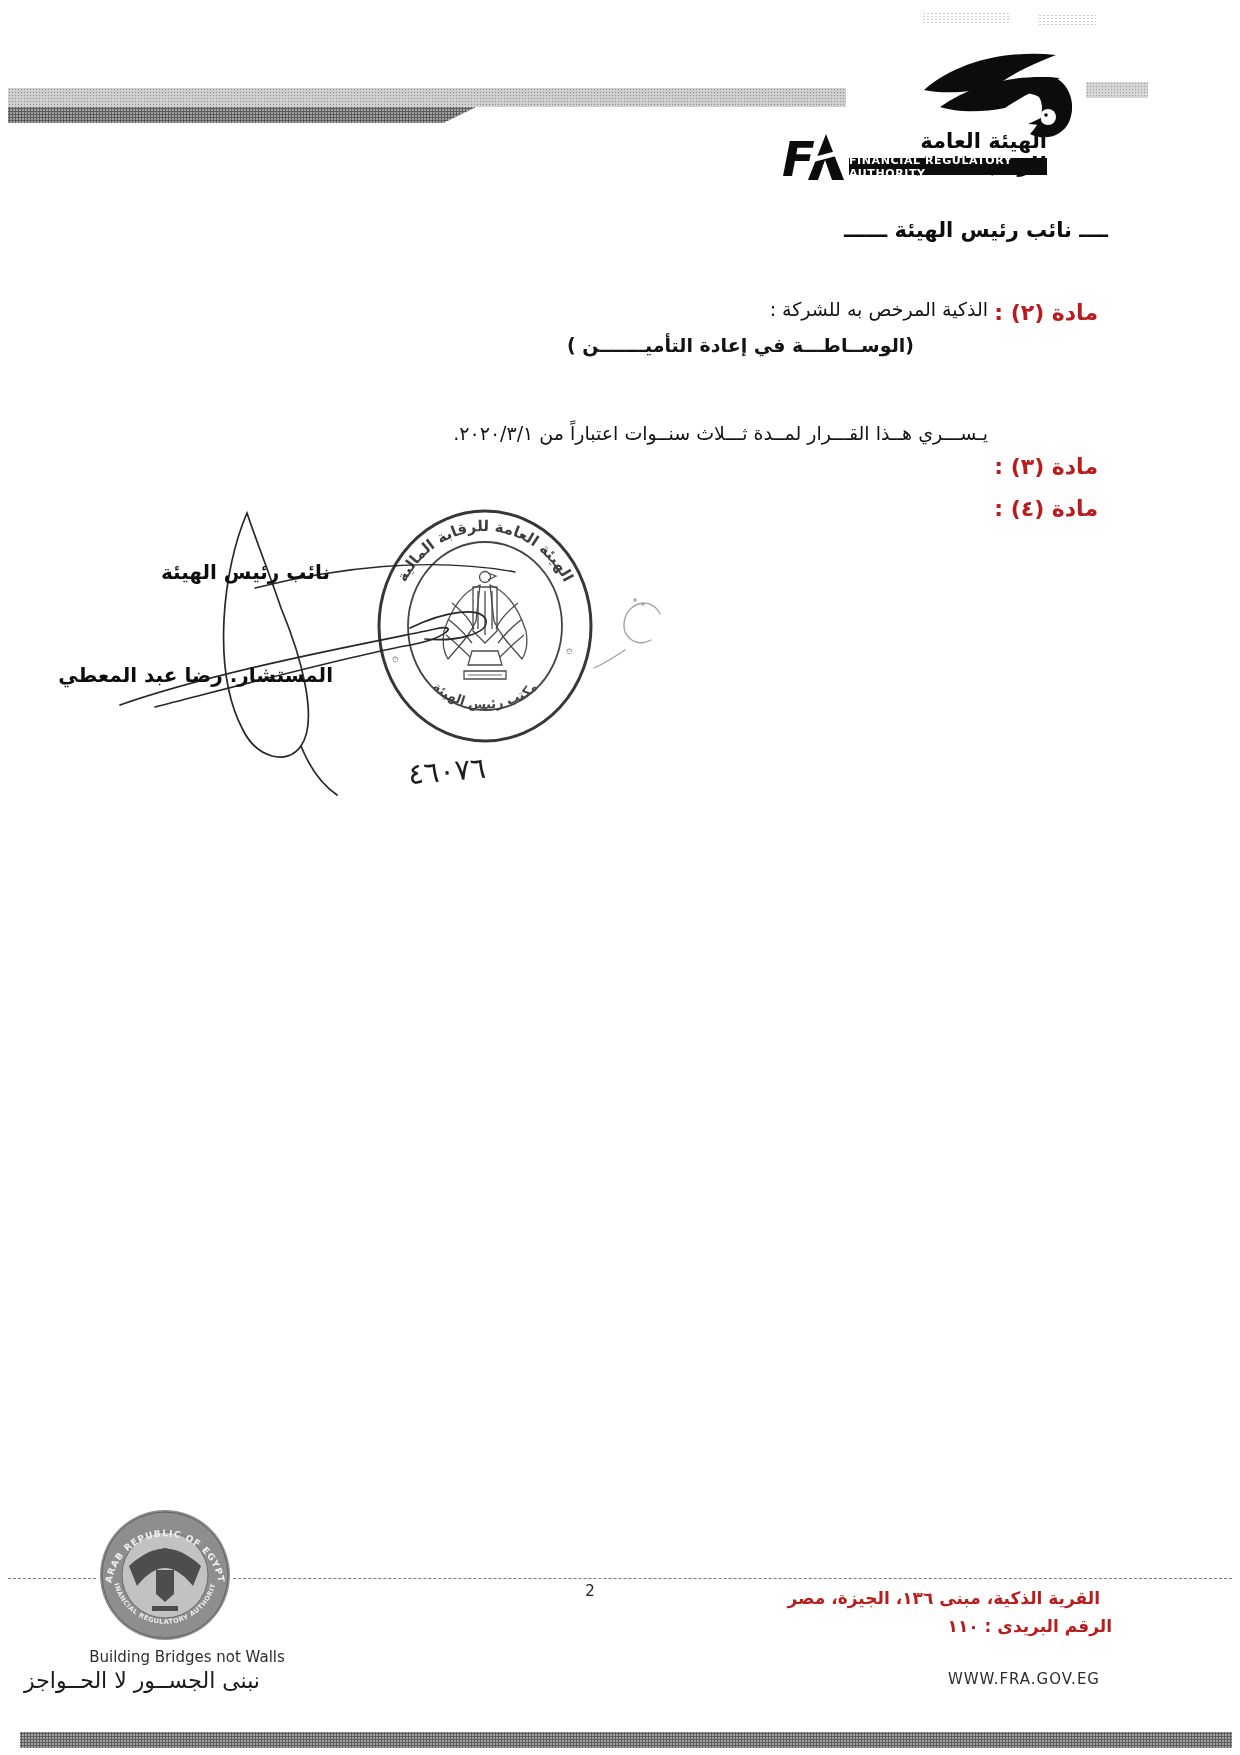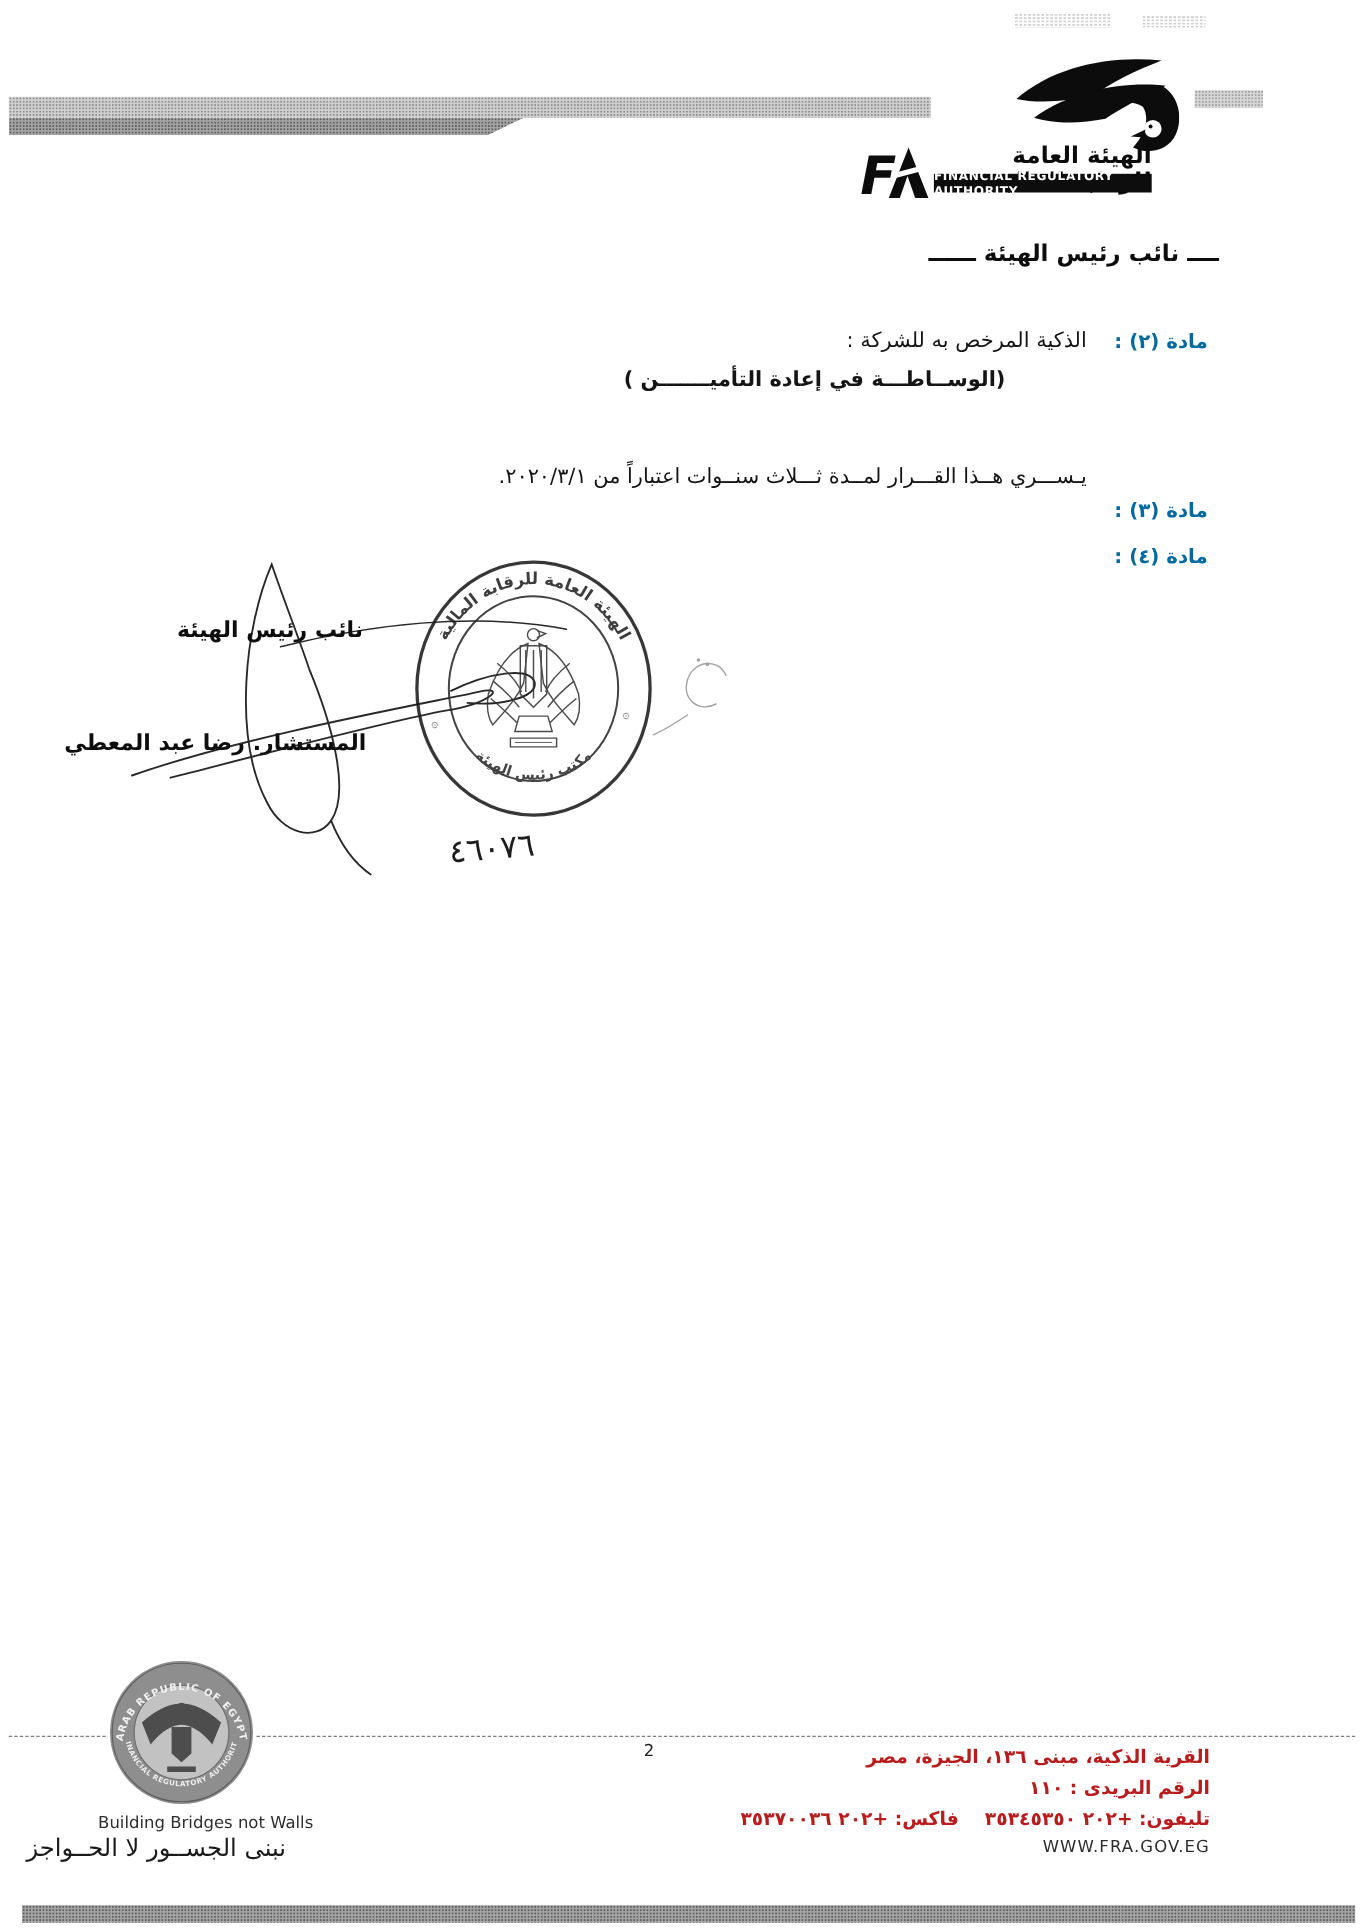--- a/index.html
+++ b/index.html
@@ -14,21 +14,21 @@
   .halftone-dark{background-color:#a3a3a3;background-image:radial-gradient(#5c5c5c 1px,transparent 1.1px);background-size:3px 3px;}
   .speck{background-image:radial-gradient(#9a9a9a 1px,transparent 1.2px);background-size:4px 3px;opacity:.5;}
   .band2{clip-path:polygon(0 0,100% 0,93% 100%,0 100%);}
   
   .brand-ar{font-weight:bold;font-size:21px;letter-spacing:0;color:#0b0b0b;text-align:right;}
   .brand-en-bar{background:#0d0d0d;color:#fff;font-weight:bold;font-size:11px;letter-spacing:.6px;
     display:flex;align-items:center;justify-content:center;}
   
   .doc-title{font-weight:bold;font-size:21px;color:#0d0d0d;white-space:nowrap;margin-left:40px;}
   .dash{font-weight:bold;}
-  .art-label{font-weight:bold;font-size:18px;color:#0369a1;white-space:nowrap;}
+  .art-label{font-weight:bold;font-size:22px;color:#b91c1c;white-space:nowrap;}
   .art-body{font-size:19px;color:#141414;white-space:nowrap;}
   .sig-label{font-weight:bold;font-size:20px;color:#0d0d0d;white-space:nowrap;}
   .stamp-num{font-size:29px;color:#1d1d1d;transform:rotate(-5deg);letter-spacing:6px;}
   
   .foot-line{border-top:1.5px dashed #4f4f4f;opacity:.75;}
   .page-num{font-size:15px;color:#222;text-align:center;}
   .slogan-en{font-size:15px;color:#2e2e2e;text-align:center;white-space:nowrap;margin-left:32px;}
   .slogan-ar{font-weight:normal;font-size:22px;color:#1a1a1a;text-align:center;white-space:nowrap;}
   .addr{font-weight:bold;font-size:17px;color:#b91c1c;text-align:right;white-space:nowrap;line-height:28px;}
   .website{font-size:15px;color:#2d2d2d;letter-spacing:1px;text-align:right;}
@@ -157,19 +157,18 @@
       <circle cx="69" cy="46" r="4"></circle>
       <path d="M33,60 C48,46 62,42 69,43 C76,42 90,46 105,60 L97,80 C86,66 76,62 69,62 C62,62 52,66 41,80 Z"></path>
       <path d="M60,64 L78,64 L78,88 L69,96 L60,88 Z"></path>
       <path d="M56,100 L82,100 L82,105 L56,105 Z"></path>
     </g>
   </svg>
   <div class="abs slogan-en" style="left:55px;top:1648px;width:200px;">Building Bridges not Walls</div>
   <div class="abs slogan-ar ar" style="left:50px;top:1668px;width:210px;">نبنى الجســور لا الحــواجز</div>
 
   <div class="abs ar addr" style="right:140px;top:1584px;">القرية الذكية، مبنى ١٣٦، الجيزة، مصر</div>
-  <div class="abs ar addr" style="right:140px;top:1612px;">الرقم البريدى : ١١٠</div>
-  <div class="abs ar addr" style="right:140px;top:1640px;">تليفون: ‎+٢٠٢ ٣٥٣٤٥٣٥٠‎&nbsp;&nbsp;&nbsp; فاكس: ‎+٢٠٢ ٣٥٣٧٠٠٣٦‎</div>
+  <div class="abs ar addr" style="right:128px;top:1612px;">الرقم البريدى : ١١٠</div>
   <div class="abs website" style="right:140px;top:1670px;">WWW.FRA.GOV.EG</div>
 
   <div class="abs halftone-dark" style="left:20px;top:1732px;width:1212px;height:16px;"></div>
 
 </div>
 
 </body></html>

